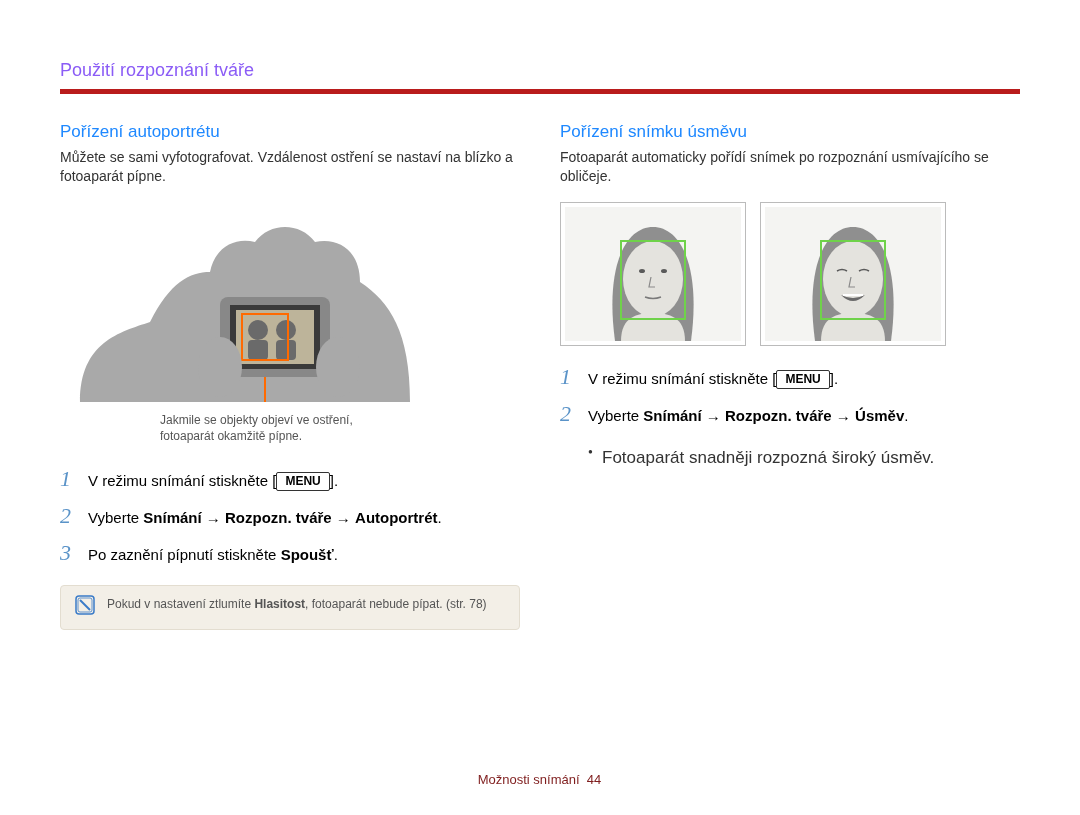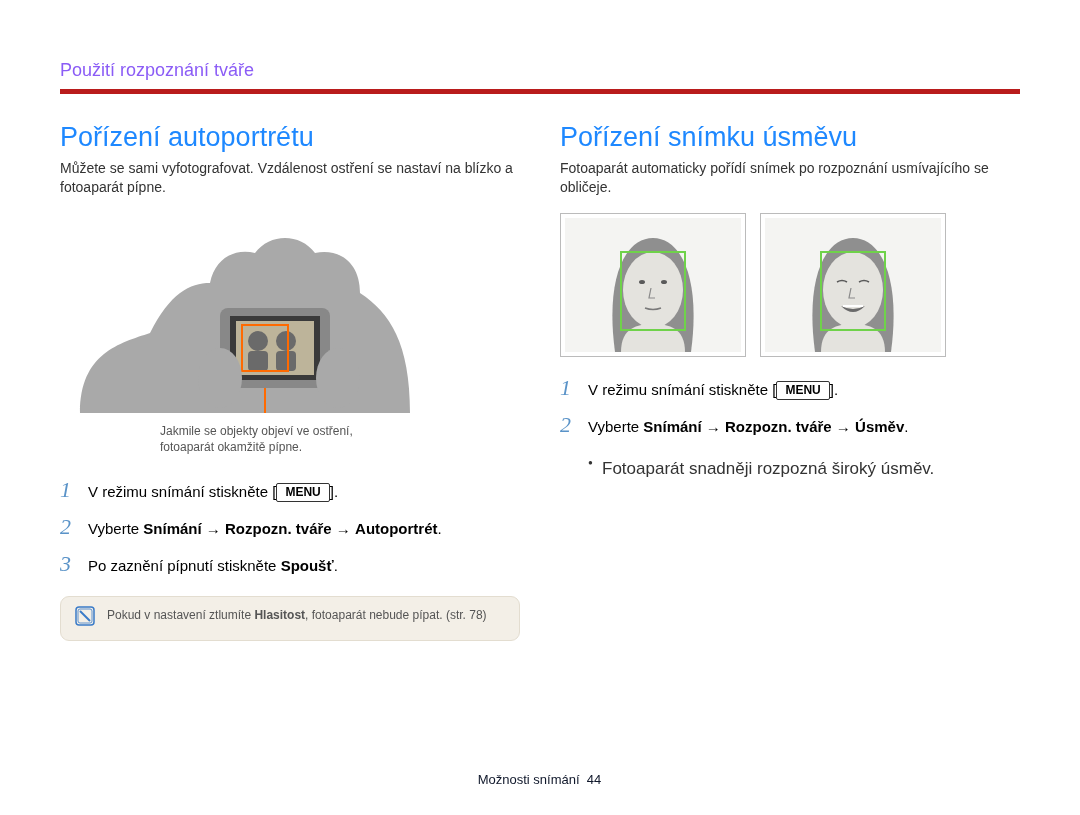--- a/index.html
+++ b/index.html
@@ -29,21 +29,21 @@
   .columns {
     display: flex;
     gap: 40px;
   }
   .col {
     flex: 1;
   }
   h2.section-title {
     color: #1e88ff;
     font-weight: 400;
-    font-size: 27px;
+    font-size: 17px;
     margin: 0 0 6px 0;
   }
   p.intro {
     font-size: 14px;
     color: #333;
     margin: 0 0 16px 0;
     line-height: 1.35;
   }
   .illust {
     display: flex;
@@ -106,21 +106,21 @@
     content: "●";
     position: absolute;
     left: 0;
     top: 0;
     font-size: 8px;
     color: #333;
   }
   .note-box {
     background: #f3efe7;
     border: 1px solid #e3ddd0;
-    border-radius: 9px;
+    border-radius: 4px;
     padding: 10px 14px;
     display: flex;
     align-items: flex-start;
     gap: 12px;
     margin-top: 8px;
   }
   .note-icon {
     flex-shrink: 0;
     margin-top: -1px;
   }
@@ -142,21 +142,21 @@
     padding: 4px;
     box-sizing: border-box;
   }
   .footer {
     position: absolute;
     bottom: 28px;
     left: 0;
     right: 1px;
     text-align: center;
     font-size: 13px;
-    color: #0f172a;
+    color: #7f1d1d;
   }
 </style>
 </head>
 <body>
 
 <div class="page">
 
   <div class="header">Použití rozpoznání tváře</div>
 
   <div class="columns">

